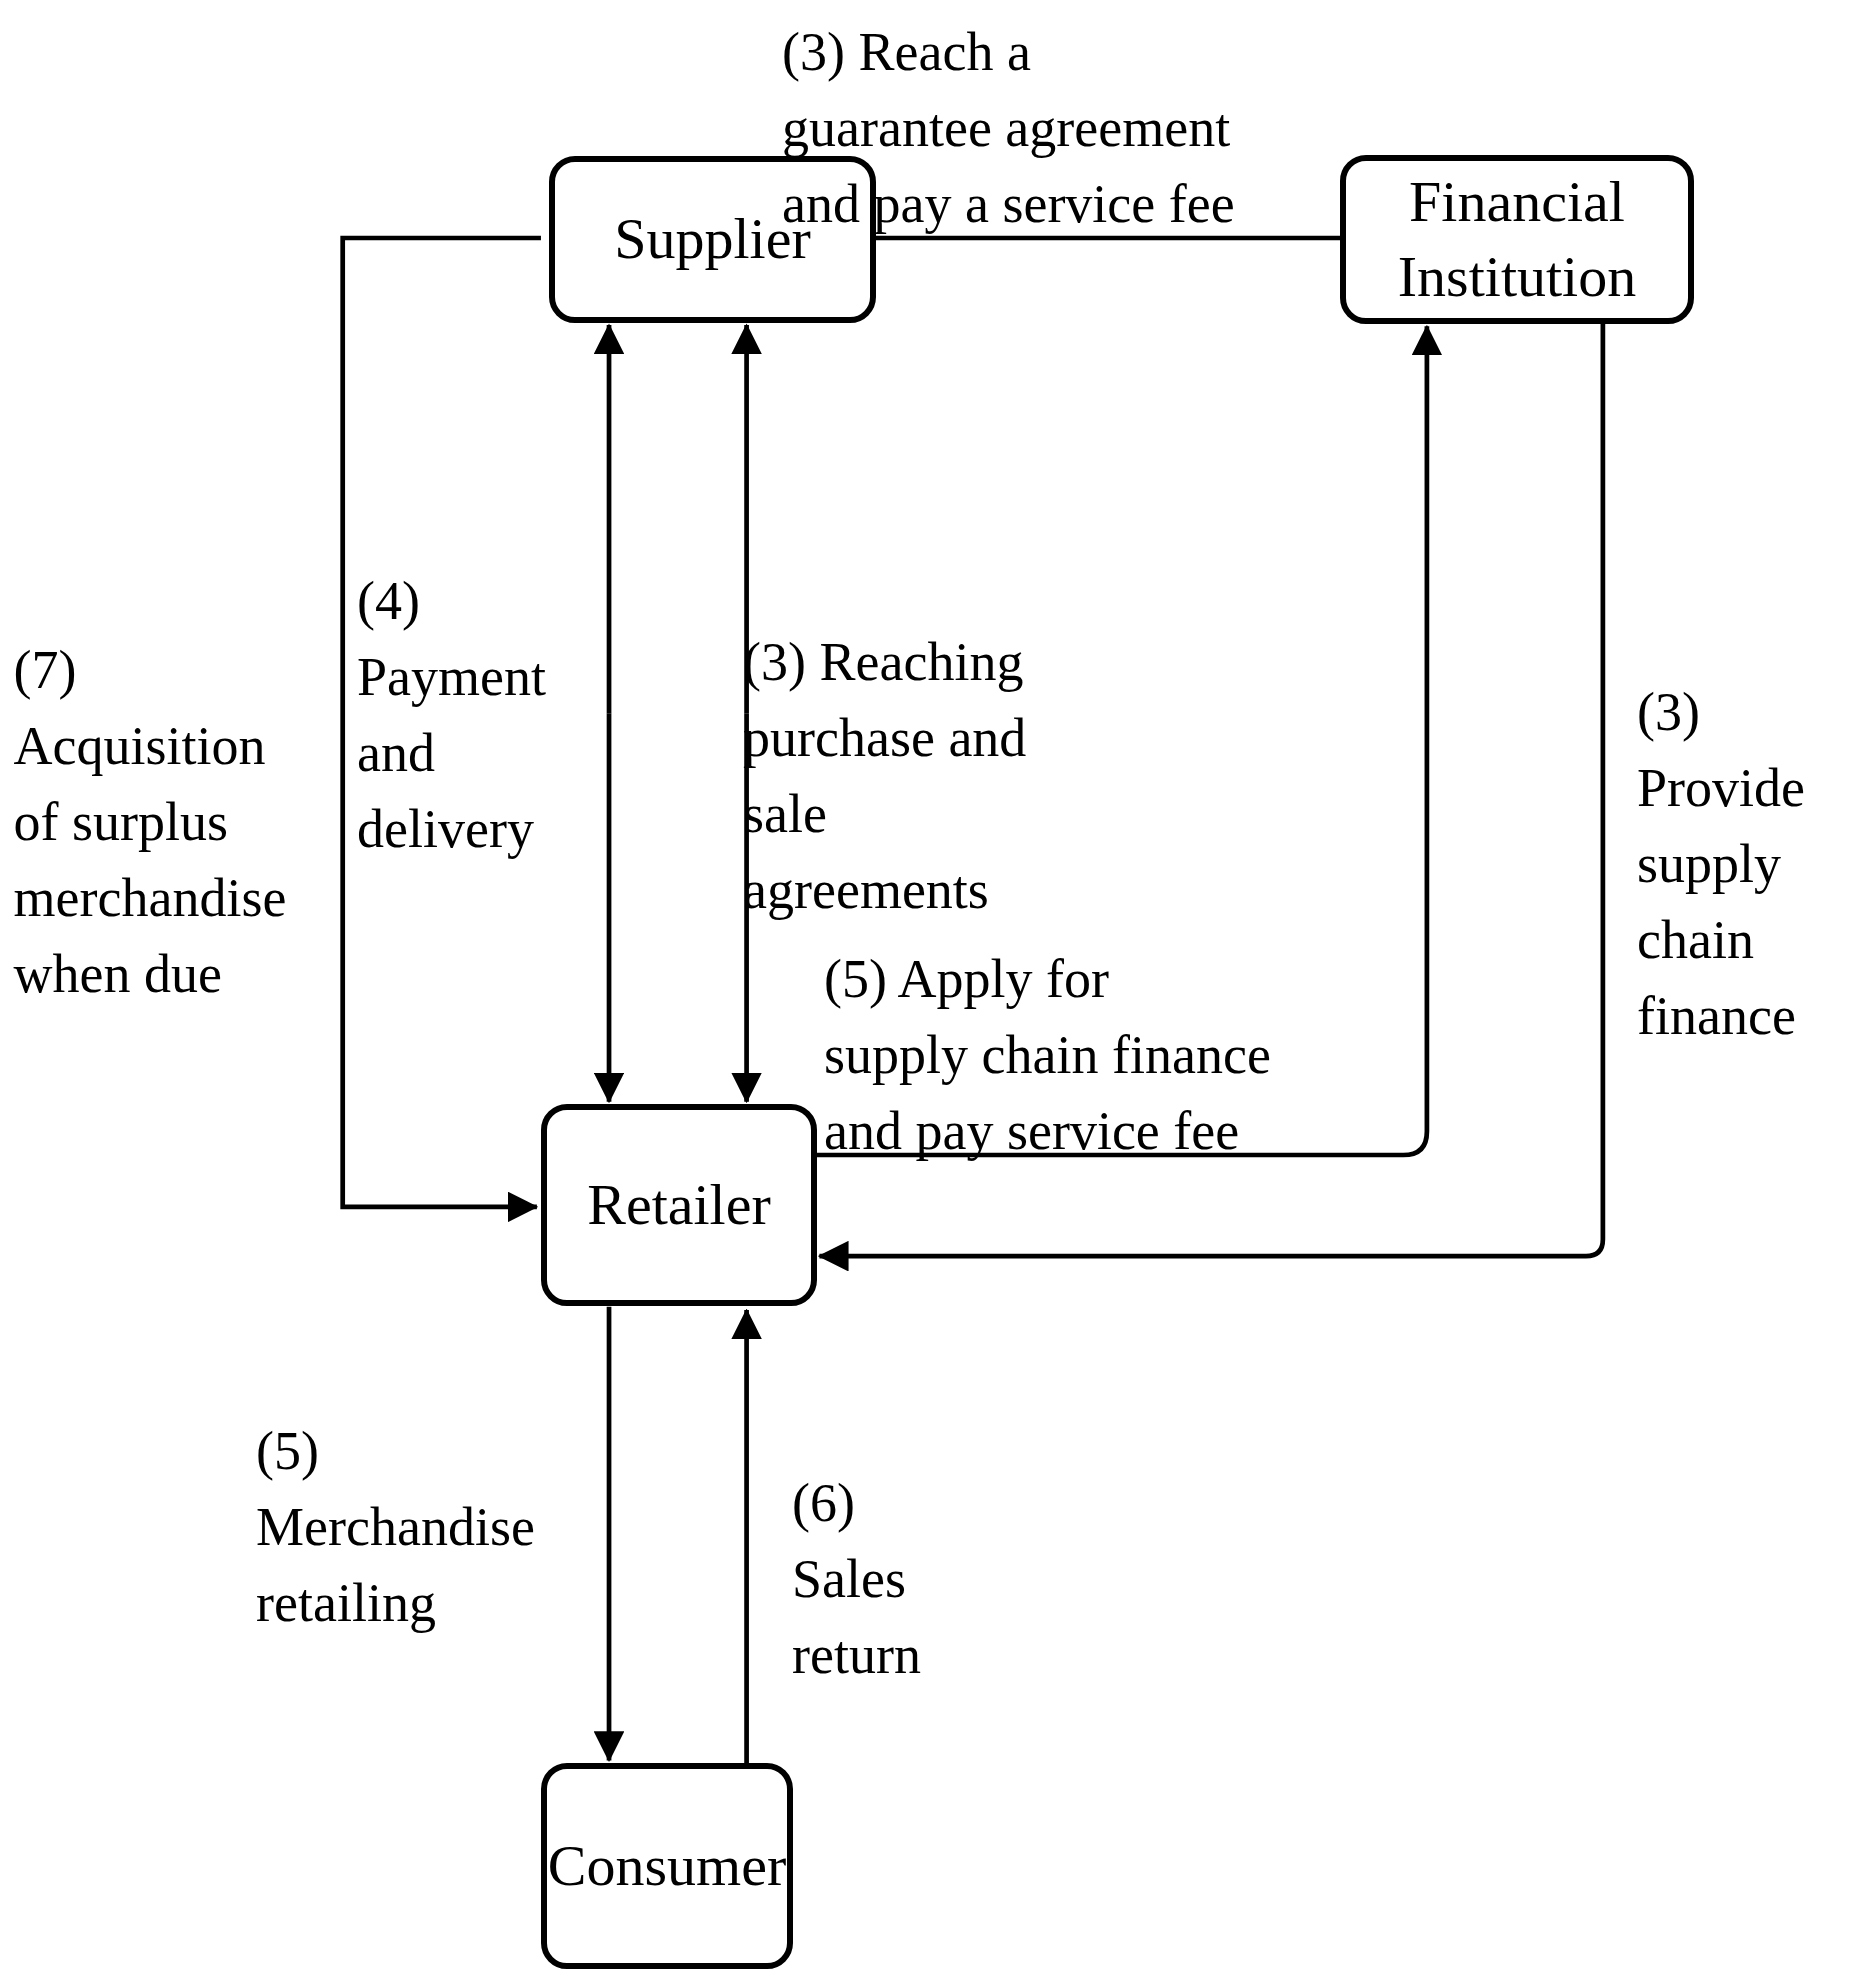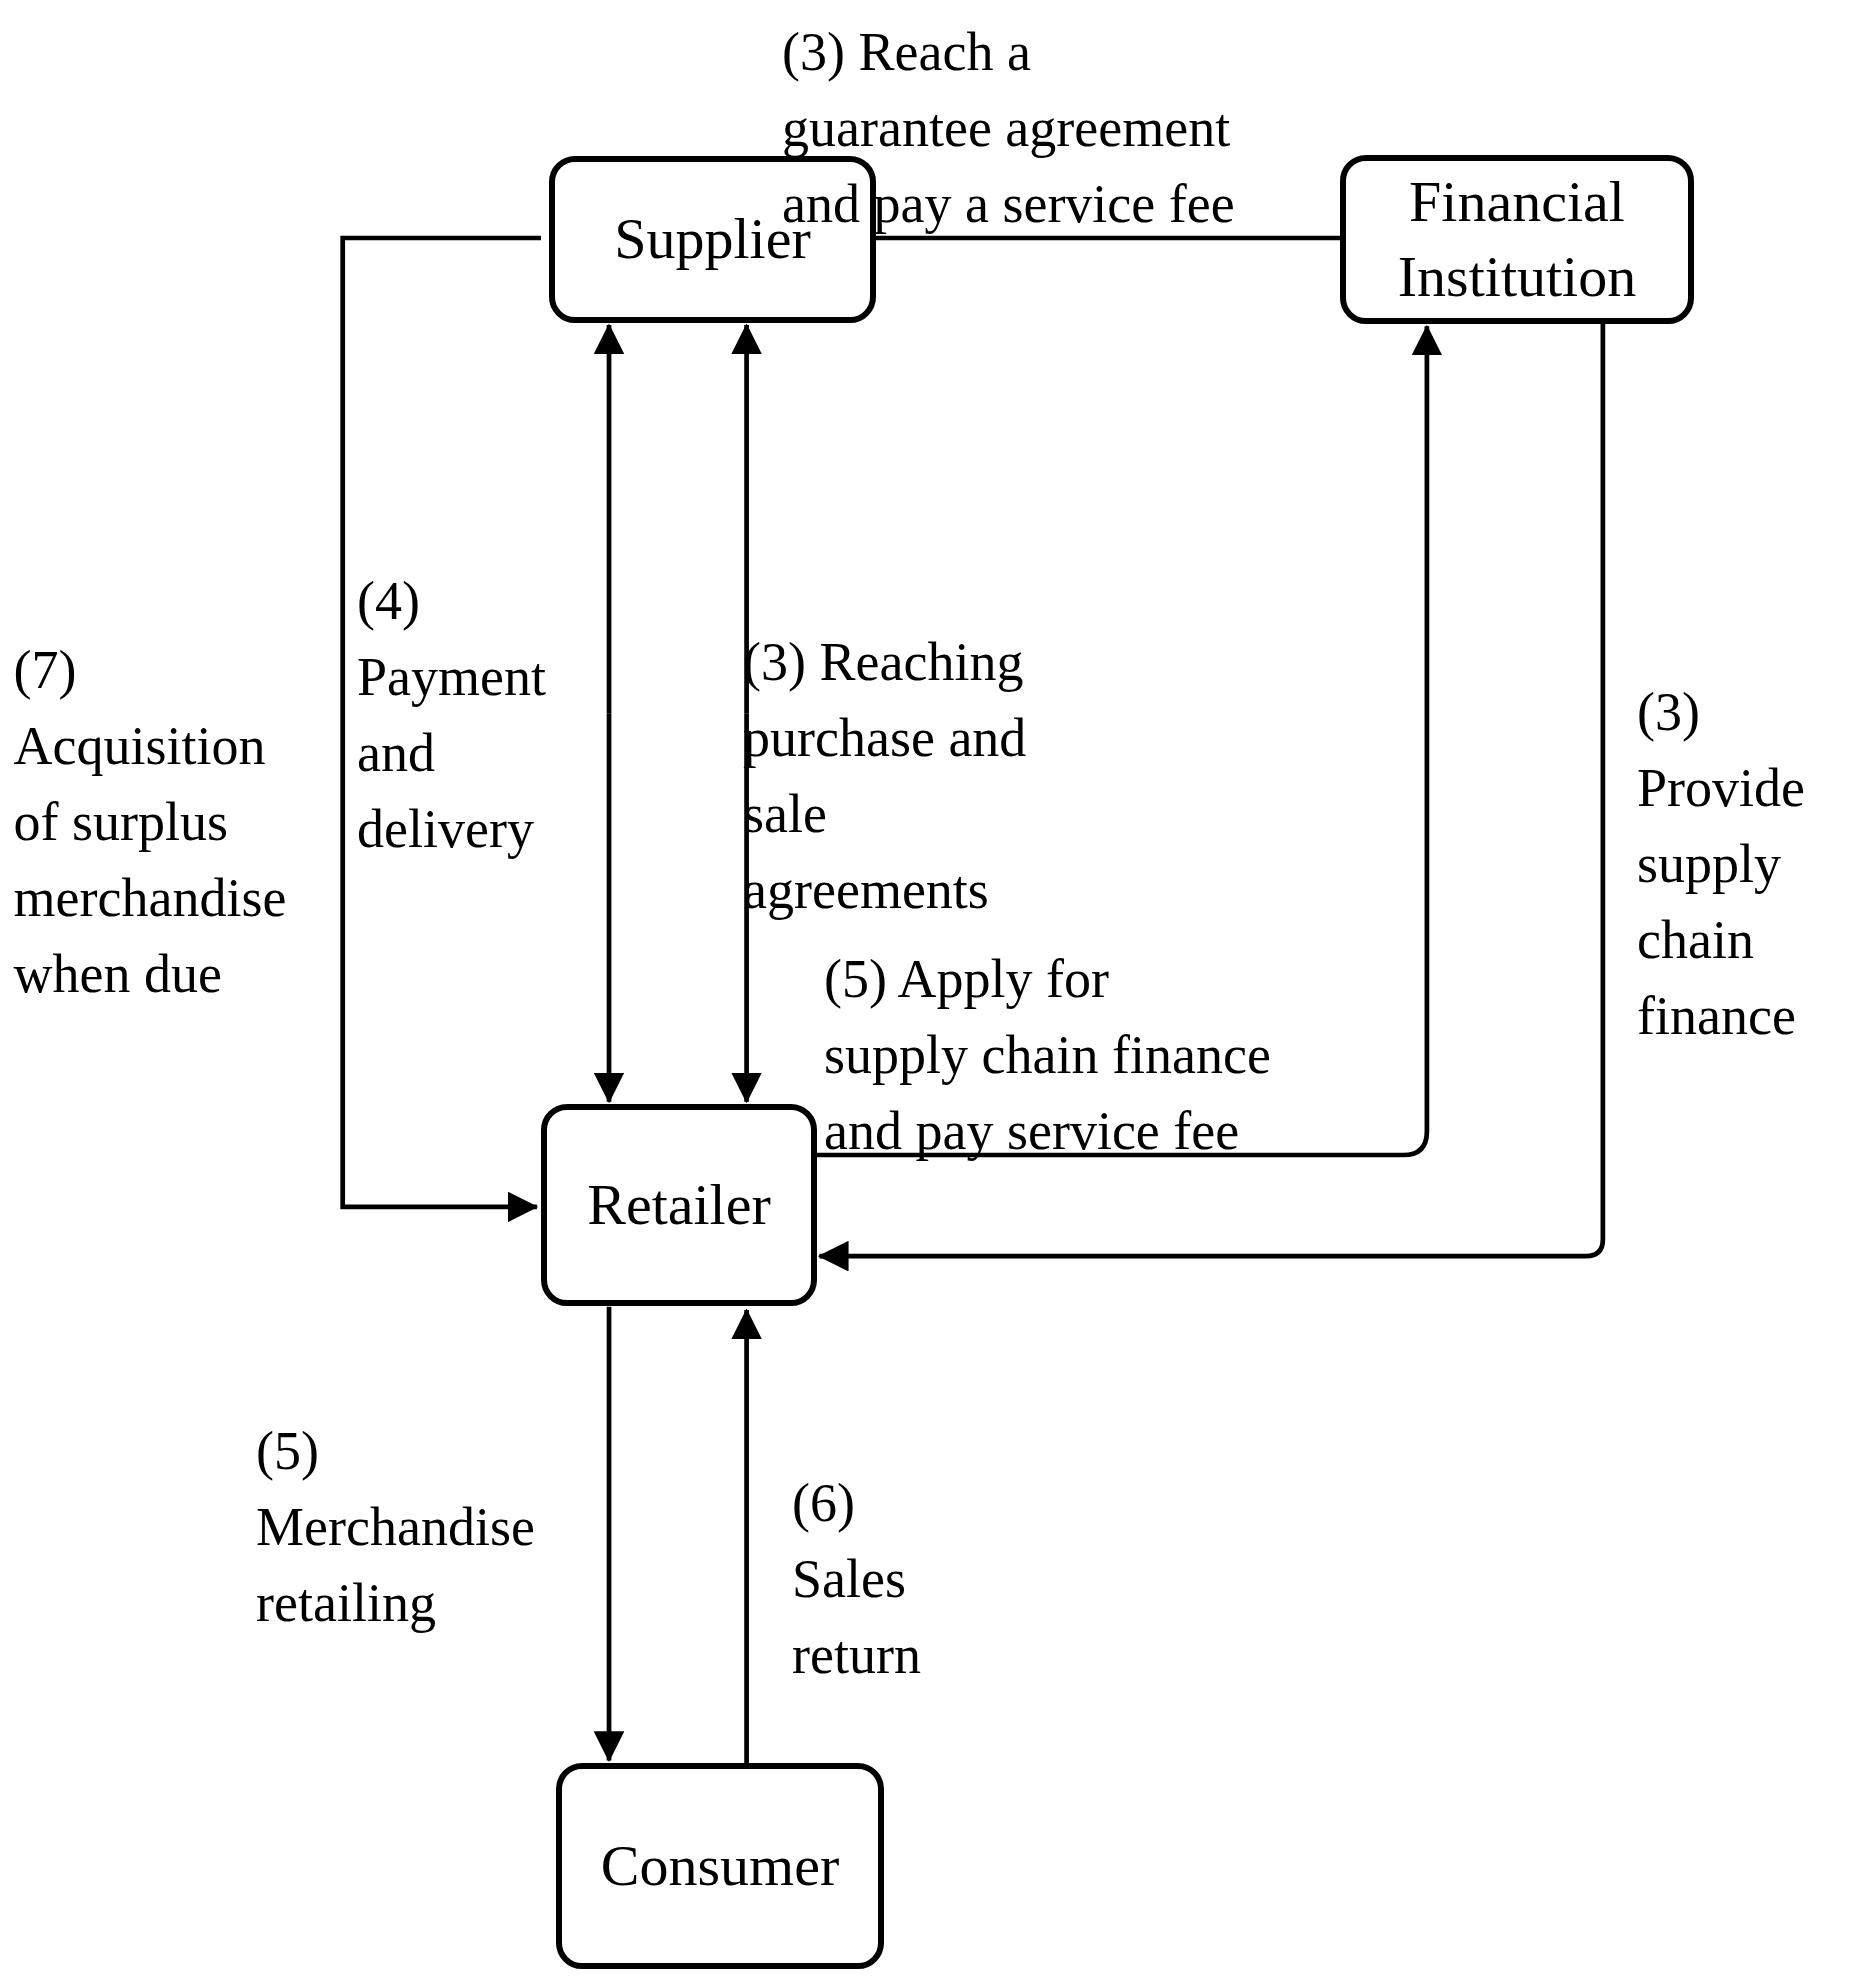--- a/index.html
+++ b/index.html
@@ -40,21 +40,21 @@
     text-align: center;
     font-size: 58px;
     line-height: 1.28;
   }
   .node .node-label {
     white-space: pre-line;
   }
   #node-supplier  { left: 541px;  top: 156px;  width: 327px; height: 167px; margin-left: 8px; }
   #node-financial { left: 1340px; top: 155px;  width: 354px; height: 169px; justify-content: center; }
   #node-retailer  { left: 541px;  top: 1104px; width: 276px; height: 202px; }
-  #node-consumer  { left: 556px;  top: 1763px; width: 328px; height: 206px; }
+  #node-consumer  { left: 541px;  top: 1763px; width: 252px; height: 206px; }
 
   .edge-label {
     position: absolute;
     font-size: 54px;
     line-height: 76px;
     white-space: pre-line;
   }
   #label-step3-top   { left: 782px; top: 13.5px;   width: 620px; }
   #label-step4       { left: 357px;  top: 563px;  width: 256px; }
   #label-step1       { left: 743px; top: 624px;  width: 351px; }

